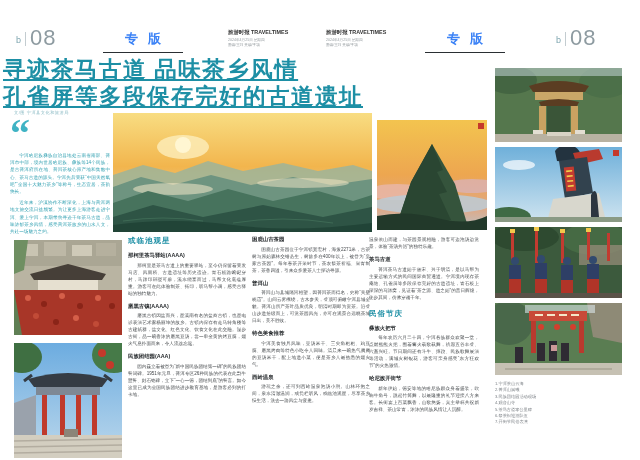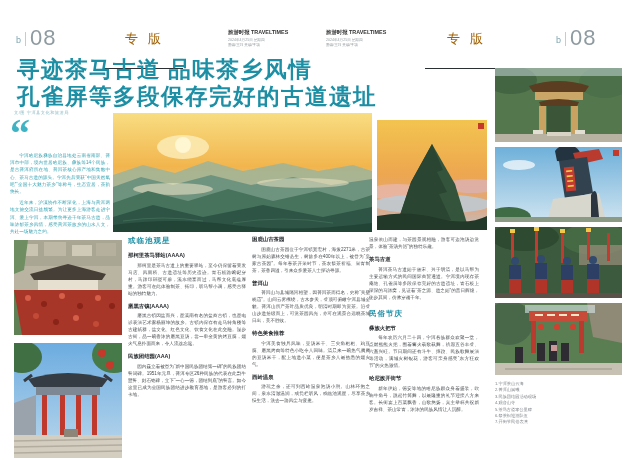--- a/index.html
+++ b/index.html
@@ -5,22 +5,22 @@
   html,body{margin:0;padding:0;background:#ffffff;}
   #canvas{position:relative;width:640px;height:460px;background:#ffffff;overflow:hidden;
           font-family:"Liberation Sans",sans-serif;color:#333;}
   .abs{position:absolute;}
 
   
   .pagenum{display:flex;align-items:flex-end;gap:4px;color:#98a4aa;}
   .pagenum .pfx{font-size:9px;line-height:10px;padding-bottom:3px;color:#7fa6b0;}
   .pagenum .bar{width:1px;height:14px;background:#c3ccd0;margin-bottom:2px;}
   .pagenum .num{font-size:22px;line-height:20px;font-weight:400;color:#8e9ba1;letter-spacing:1px;}
-  .sechead{font-size:13px;font-weight:normal;color:#a16207;letter-spacing:10px;text-align:center;
-           padding-bottom:20px;border-bottom:1.6px solid #2a2f33;text-indent:10px;}
+  .sechead{font-size:13px;font-weight:bold;color:#3b82f6;letter-spacing:10px;text-align:center;
+           padding-bottom:4px;border-bottom:1.6px solid #2a2f33;text-indent:10px;}
   .masthead{width:74px;}
   .masthead .mt1{font-size:5.4px;font-weight:bold;color:#333;white-space:nowrap;}
   .masthead .mt2,.masthead .mt3{font-size:3.6px;color:#9aa0a4;margin-top:1.5px;white-space:nowrap;}
 
   
   .headline{font-family:"Liberation Serif",serif;font-weight:bold;color:#1d8fa5;
             font-size:22.5px;line-height:27px;letter-spacing:1.5px;white-space:nowrap;}
   .byline{font-size:4.2px;color:#88b9c3;letter-spacing:.5px;}
 
   
@@ -68,21 +68,21 @@
   </div>
 
   <div class="abs sechead" style="left:425px;top:30px;width:80px;">专版</div>
 
   <div class="abs pagenum" style="left:556px;top:28px;">
     <span class="pfx">b</span>
     <span class="bar"></span>
     <span class="num">08</span>
   </div>
 
-  <div class="abs headline" style="left:17px;top:56px;">
+  <div class="abs headline" style="left:3px;top:56px;text-decoration:underline;">
     <div>寻迹茶马古道 品味茶乡风情</div>
     <div>孔雀屏等多段保存完好的古道遗址</div>
   </div>
   <div class="abs byline" style="left:14px;top:110px;">文/图 宁洱县文化和旅游局</div>
 
   <div class="abs" style="left:10px;top:120px;width:100px;">
     <div class="quotemark">“</div>
     <div class="intro" style="margin-top:4px;">
       <p>宁洱哈尼族彝族自治县地处云南省南部、普洱市中部，境内世居哈尼族、彝族等14个民族，是古普洱府所在地、普洱茶核心原产地和集散中心、茶马古道的源头。宁洱先后荣获“中国天然氧吧”“全国十大魅力茶乡”等称号，生态宜居，茶韵悠长。</p>
       <p>近年来，沪滇协作不断深化，上海与普洱两地文旅交流日益频繁。为让更多上海游客走进宁洱、爱上宁洱，本期带您寻迹千年茶马古道，品味浓郁茶乡风情，感受普洱茶故乡的山水人文，共赴一场魅力之约。</p>

